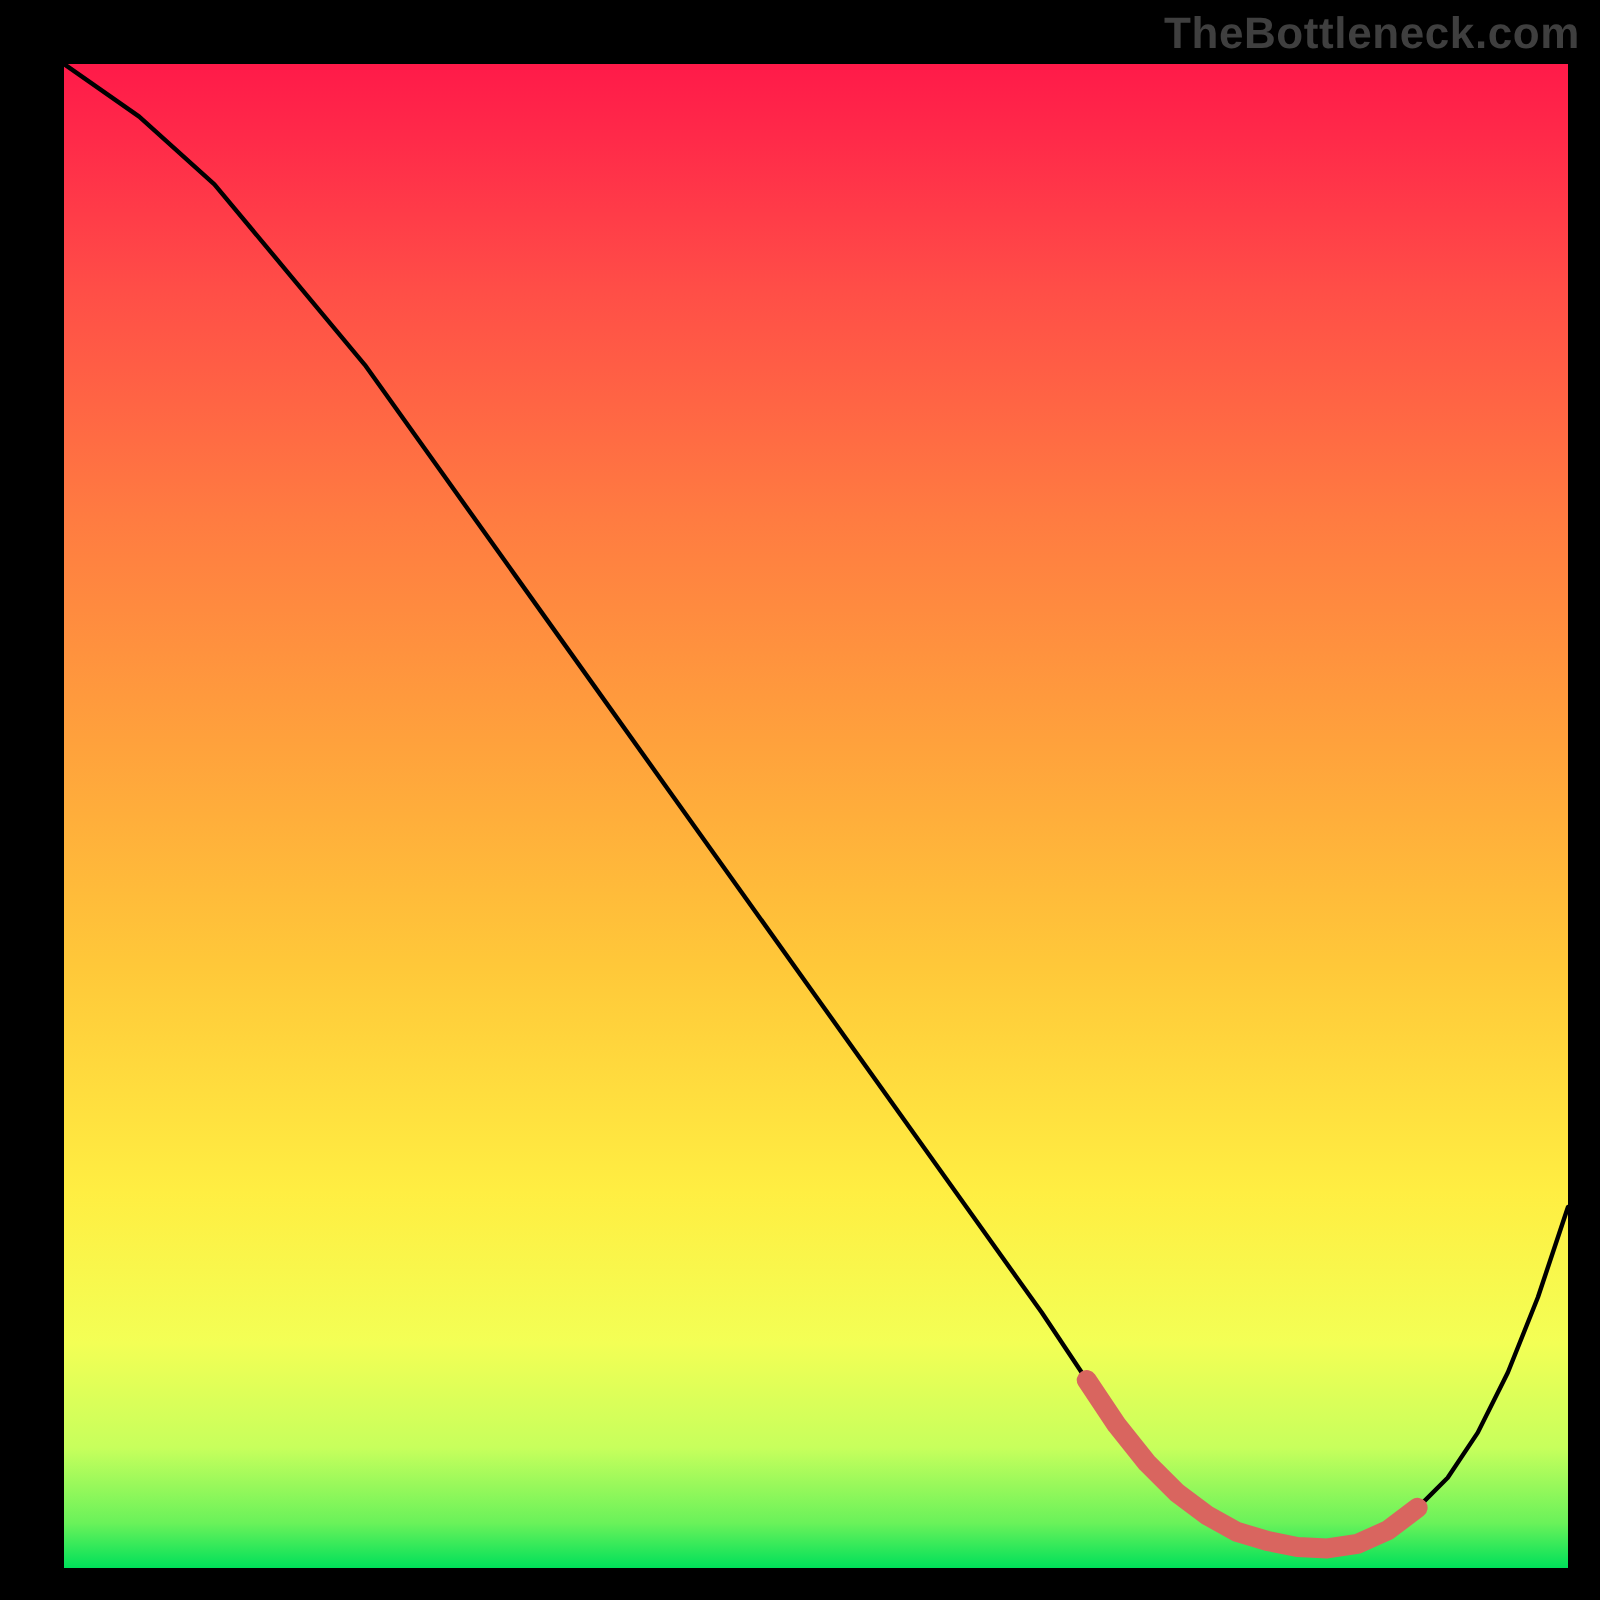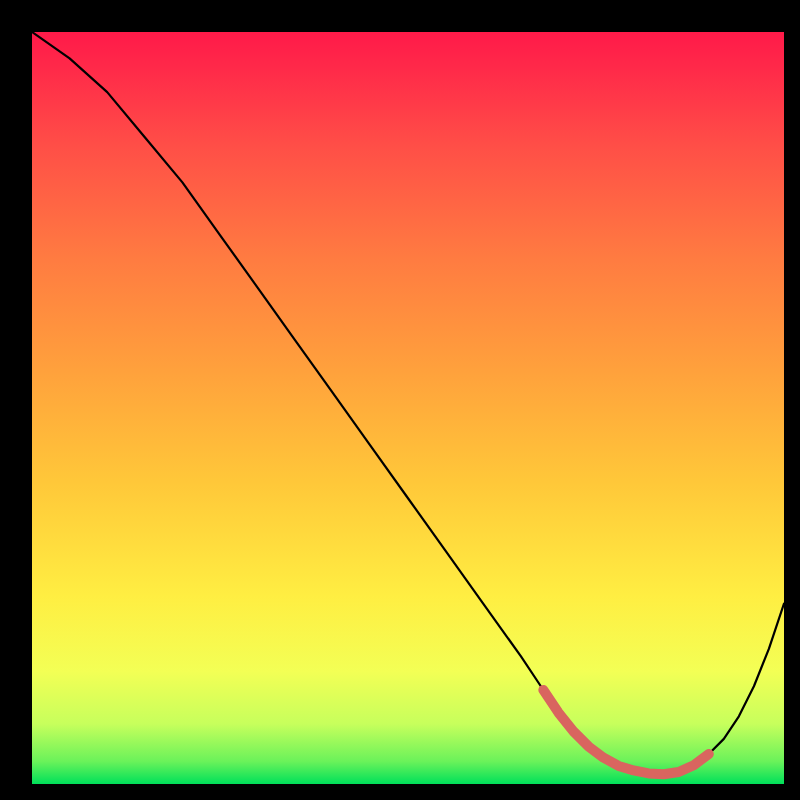--- a/index.html
+++ b/index.html
@@ -37,20 +37,21 @@
   .plot-area svg {
     display: block;
     width: 752px;
     height: 752px;
   }
 </style>
 </head>
 <body>
 
 <div class="stage">
+  <div class="watermark">TheBottleneck.com</div>
 
   <div class="plot-area">
     <svg viewBox="0 0 752 752" preserveAspectRatio="none">
       <defs>
         <linearGradient id="bgGrad" x1="0" y1="0" x2="0" y2="1">
         <stop offset="0%" stop-color="#ff1a49"></stop>
             <stop offset="5%" stop-color="#ff2a49"></stop>
             <stop offset="15%" stop-color="#ff4e47"></stop>
             <stop offset="30%" stop-color="#ff7b41"></stop>
             <stop offset="45%" stop-color="#ffa13c"></stop>

